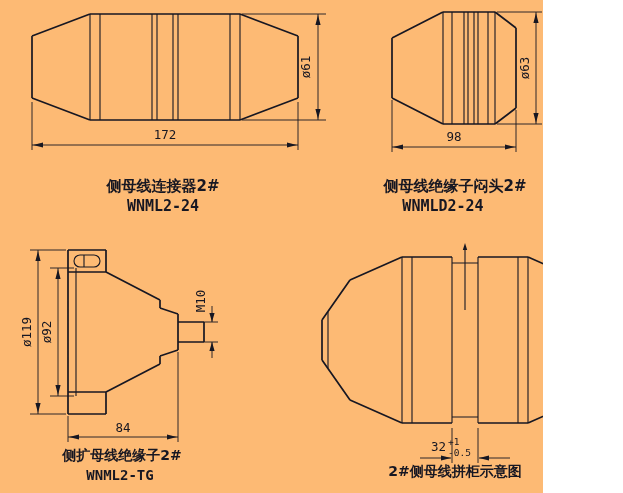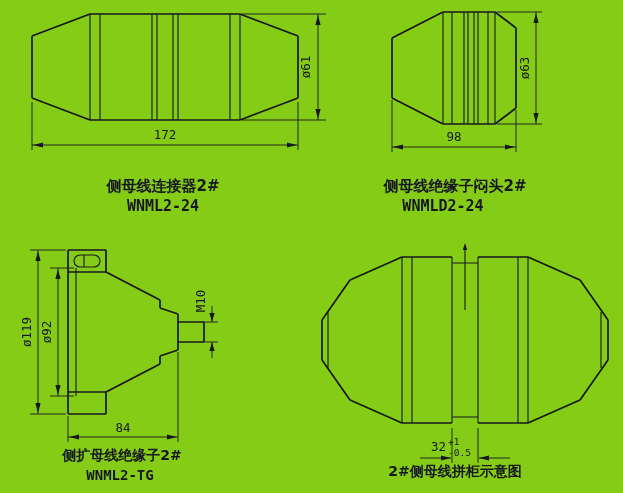--- a/index.html
+++ b/index.html
@@ -1,20 +1,20 @@
 <!DOCTYPE html>
 <html><head>
 <meta charset="utf-8">
 <style>
   html,body { margin:0; padding:0; background:#ffffff; }
   .sheet {
     position: relative;
-    width: 623px;
+    width: 543px;
     height: 493px;
-    background: #84cc16;
+    background: #fdba74;
     overflow: hidden;
     font-family: "DejaVu Sans", sans-serif;
   }
   svg { display:block; }
   svg path, svg rect, svg line { stroke:#171722; fill:none; }
   .outline { stroke-width:1.7; }
   .rib     { stroke-width:1.1; }
   .dimline { stroke-width:0.9; }
   .arrow   { fill:#171722; stroke:none; }
   text { fill:#171722; }

